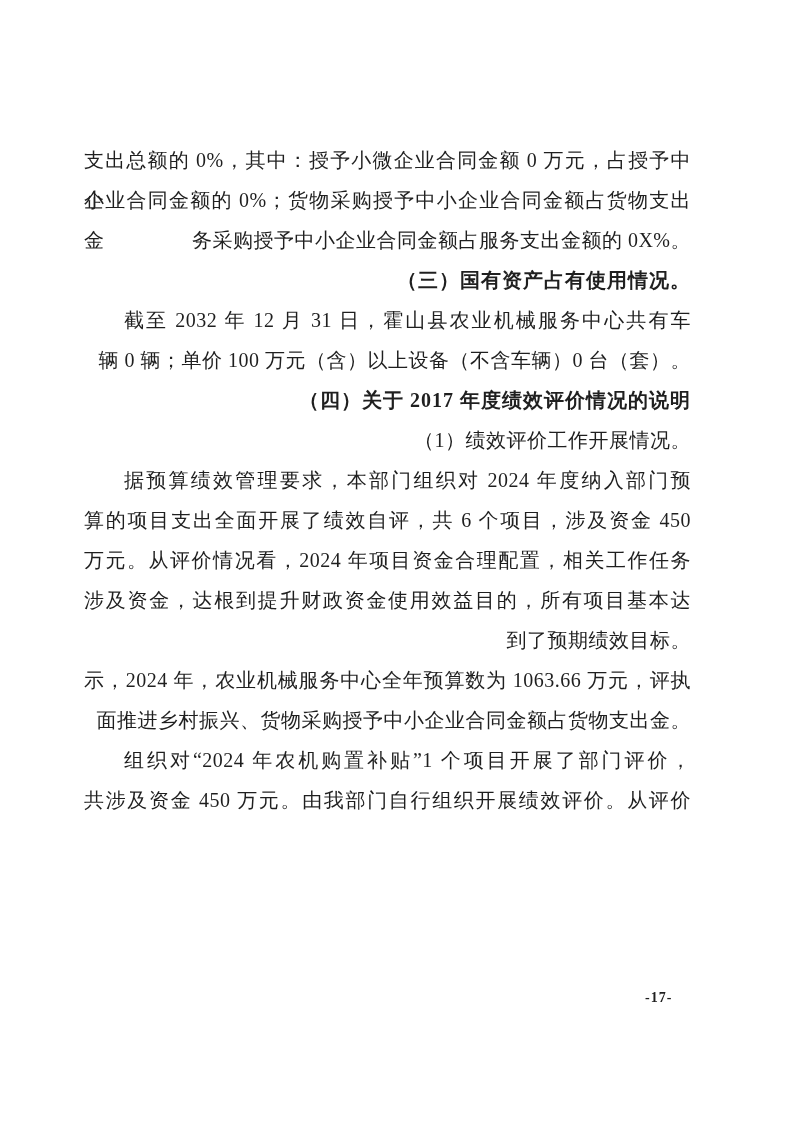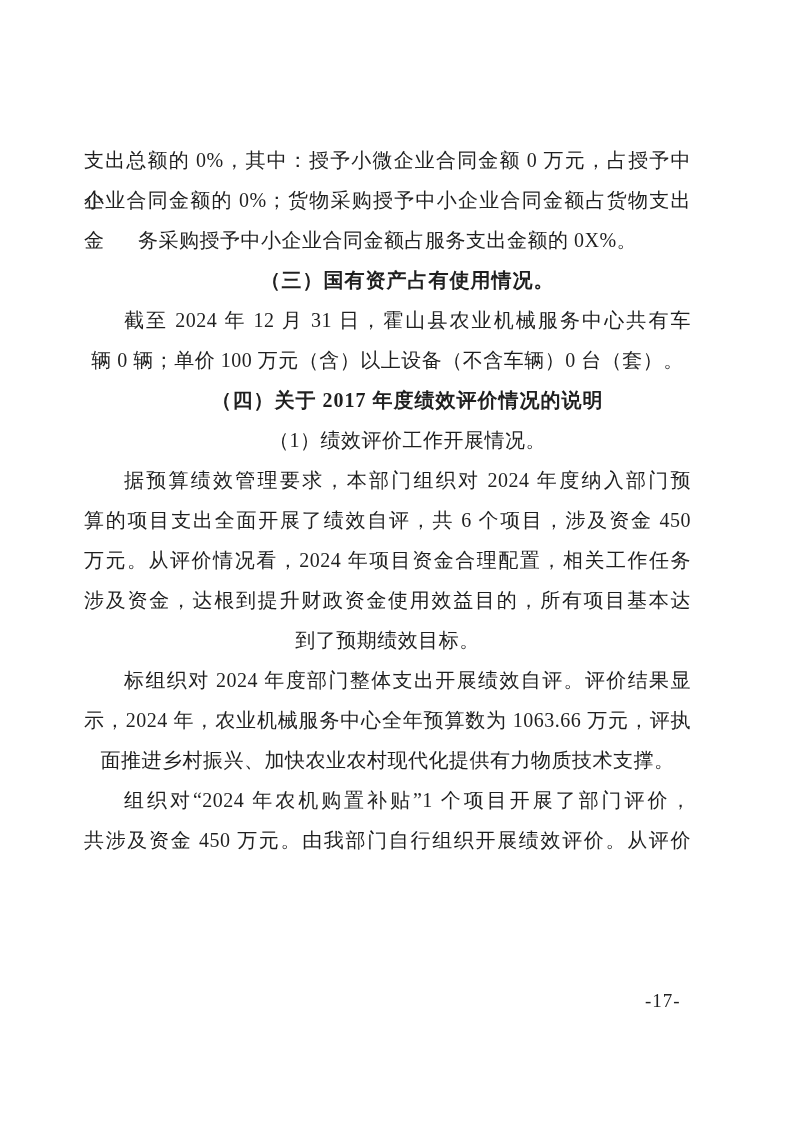--- a/index.html
+++ b/index.html
@@ -28,56 +28,56 @@
     line-height: 40px;
     font-size: 20px;
     letter-spacing: 0.5px;
     white-space: normal;
   }
   .full {
     text-align: justify;
     text-align-last: justify;
   }
   .last {
-    text-align: center;
+    text-align: right;
   }
   .ind {
     text-indent: 2em;
   }
   .head {
     font-weight: bold;
     letter-spacing: 1px;
   }
   .pageno {
     position: absolute;
     left: 645px;
     top: 990px;
-    font-size: 19px;
+    font-size: 14px;
     letter-spacing: 1px;
     color: #1f1f1f;
+    font-weight: bold;
   }
 </style>
 </head>
 <body>
 
 <div class="page">
   <div class="textblock">
     <div class="ln full">支出总额的 0%，其中：授予小微企业合同金额 0 万元，占授予中小</div>
     <div class="ln full">企业合同金额的 0%；货物采购授予中小企业合同金额占货物支出金</div>
     <div class="ln last">务采购授予中小企业合同金额占服务支出金额的 0X%。</div>
     <div class="ln last ind head">（三）国有资产占有使用情况。</div>
-    <div class="ln full ind">截至 2024 年 12 月 31 日，霍山县农业机械服务中心共有车</div>
+    <div class="ln full ind">截至 2032 年 12 月 31 日，霍山县农业机械服务中心共有车</div>
     <div class="ln last">辆 0 辆；单价 100 万元（含）以上设备（不含车辆）0 台（套）。</div>
     <div class="ln last ind head">（四）关于 2017 年度绩效评价情况的说明</div>
     <div class="ln last ind">（1）绩效评价工作开展情况。</div>
     <div class="ln full ind">据预算绩效管理要求，本部门组织对 2024 年度纳入部门预</div>
     <div class="ln full">算的项目支出全面开展了绩效自评，共 6 个项目，涉及资金 450</div>
     <div class="ln full">万元。从评价情况看，2024 年项目资金合理配置，相关工作任务</div>
     <div class="ln full">涉及资金，达根到提升财政资金使用效益目的，所有项目基本达</div>
     <div class="ln last">到了预期绩效目标。</div>
-    <div class="ln full ind">标组织对 2024 年度部门整体支出开展绩效自评。评价结果显</div>
     <div class="ln full">示，2024 年，农业机械服务中心全年预算数为 1063.66 万元，评执</div>
-    <div class="ln last">面推进乡村振兴、加快农业农村现代化提供有力物质技术支撑。</div>
+    <div class="ln last">面推进乡村振兴、货物采购授予中小企业合同金额占货物支出金。</div>
     <div class="ln full ind">组织对“2024 年农机购置补贴”1 个项目开展了部门评价，</div>
     <div class="ln full">共涉及资金 450 万元。由我部门自行组织开展绩效评价。从评价</div>
   </div>
   <div class="pageno">-17-</div>
 </div>
 
 </body></html>

